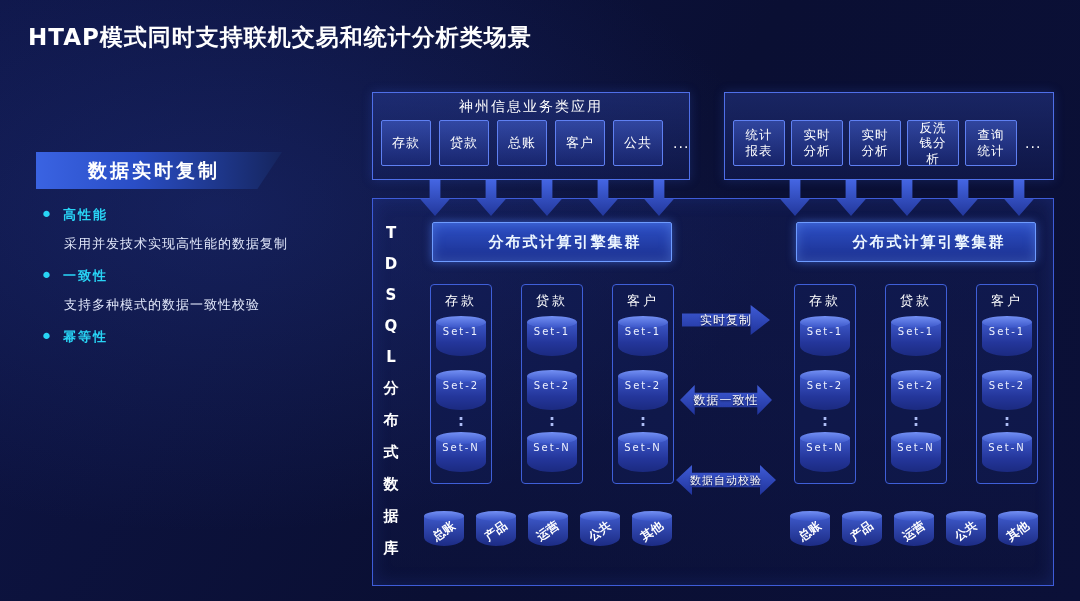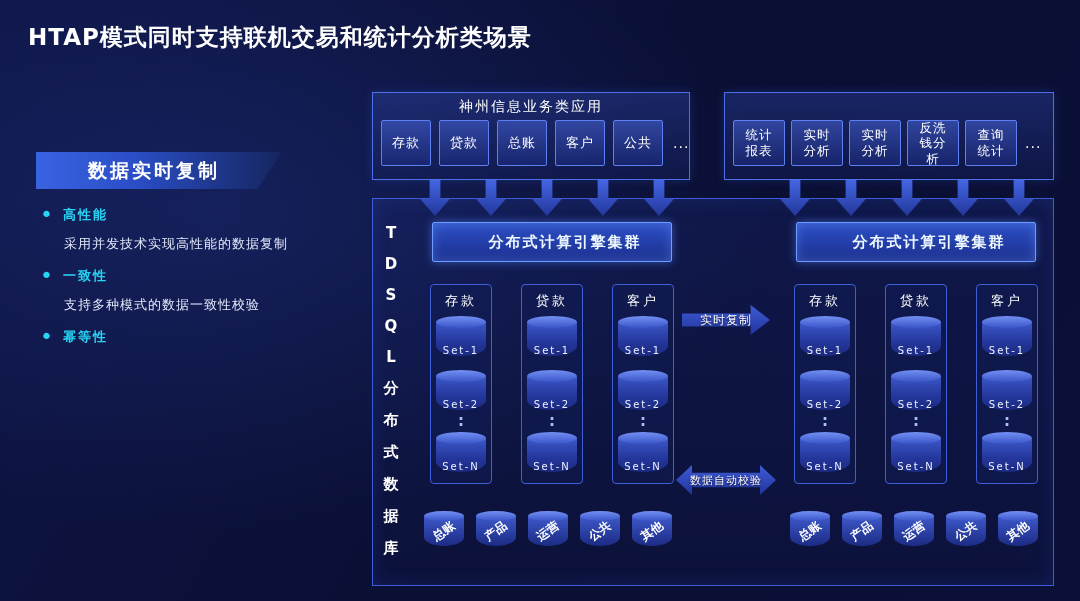--- a/index.html
+++ b/index.html
@@ -83,21 +83,21 @@
   .group {
     position:absolute; top:284px; width:62px; height:200px; z-index:2;
     border:1px solid #3f5fd8; border-radius:4px; background:rgba(18,28,86,.45);
     display:flex; flex-direction:column; align-items:center;
   }
   .g-title { margin-top:7px; font-size:13px; letter-spacing:3px; }
   .cyl {
     position:relative; width:50px; height:34px; margin-top:12px;
     background:linear-gradient(180deg,#3d58c9 0%, #24369b 60%, #1b2a80 100%);
     border-radius:0 0 50% 50% / 0 0 10px 10px;
-    display:flex; align-items:flex-end; justify-content:center;
+    display:flex; align-items:flex-start; justify-content:center;
   }
   .cyl::before {
     content:""; position:absolute; left:0; right:0; top:-6px; height:12px;
     background:linear-gradient(180deg,#7390f4,#3a55c8); border-radius:50%;
   }
   .cyl.c2 { margin-top:20px; } .cyl.c3 { margin-top:9px; }
   .cyl-label { position:relative; z-index:1; font-size:10px; letter-spacing:2px; color:#eef2ff; margin-top:4px; }
   .colon { margin-top:5px; height:14px; line-height:13px; font-size:15px; font-weight:bold; color:#aebdf5; }
 
   
@@ -287,20 +287,24 @@
     <div class="colon">:</div>
     <div class="cyl c3">
         <span class="cyl-label">Set-N</span>
       </div>
   </div>
 
   <div class="conn rightdir" style="left:682px;top:305px;width:88px">
     <div class="shape"></div>
     <span class="conn-label">实时复制</span>
   </div>
+  <div class="conn bothdir" style="left:680px;top:385px;width:92px">
+    <div class="shape"></div>
+    <span class="conn-label">数据一致性</span>
+  </div>
   <div class="conn bothdir small" style="left:676px;top:465px;width:100px">
     <div class="shape"></div>
     <span class="conn-label">数据自动校验</span>
   </div>
 
   <div class="bcyl" style="left:424px">
       <span class="bcyl-label">总账</span>
     </div>
   <div class="bcyl" style="left:476px">
       <span class="bcyl-label">产品</span>

